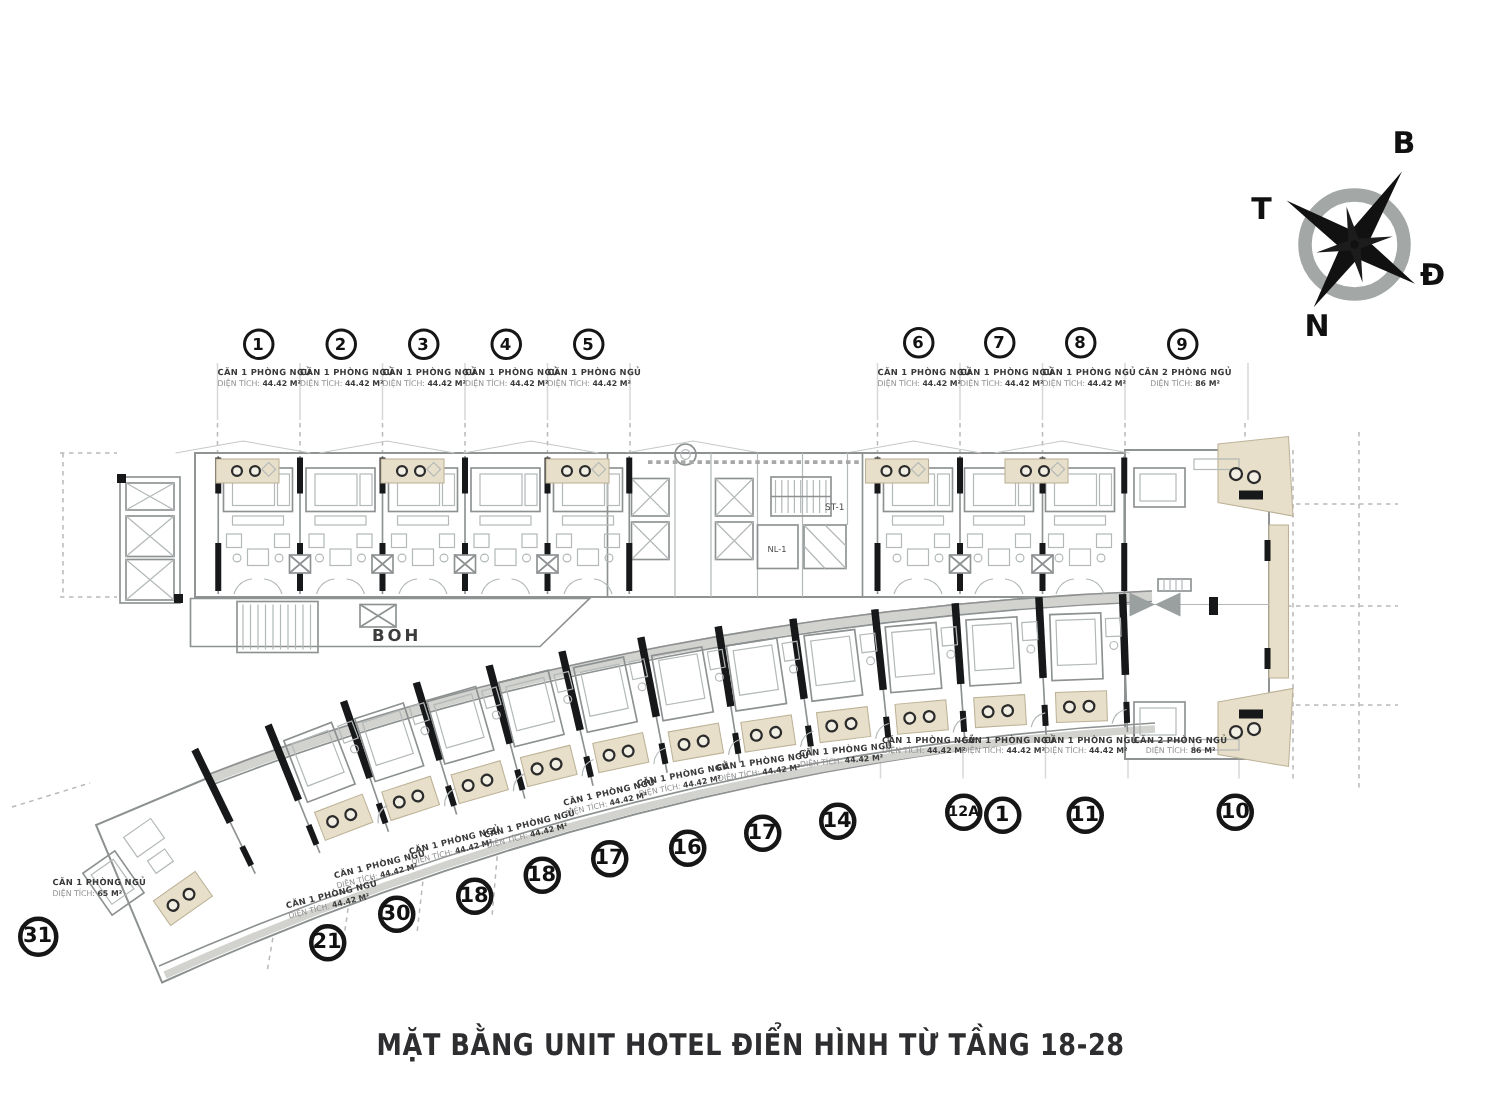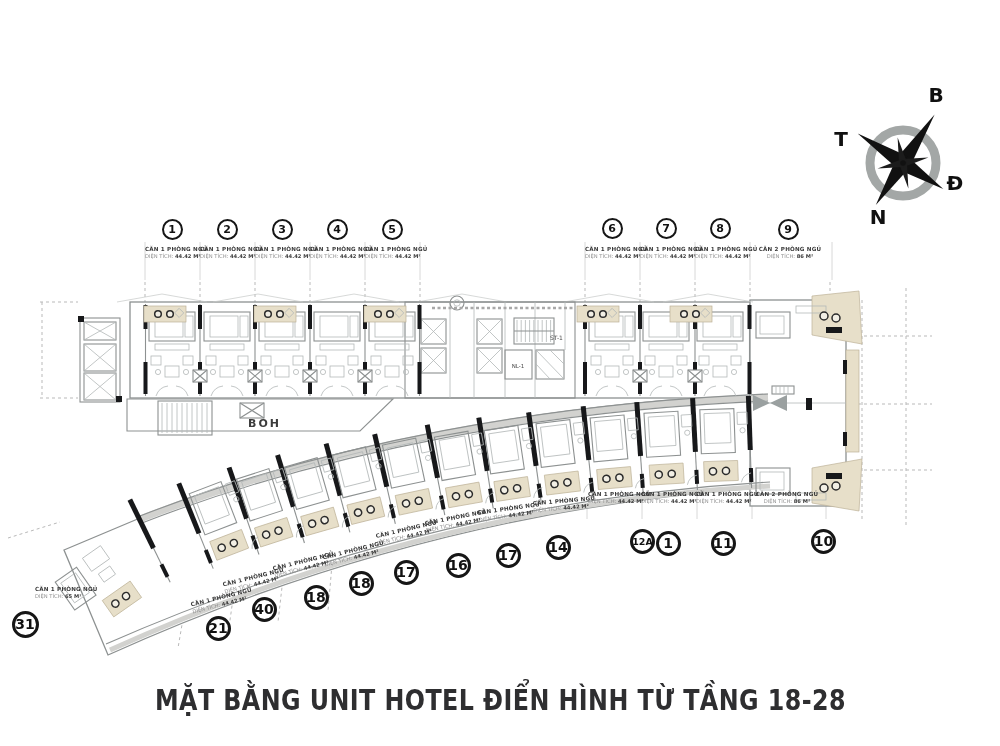--- a/index.html
+++ b/index.html
@@ -1,21 +1,21 @@
 <!DOCTYPE html>
 <html><head>
 <meta charset="utf-8">
 <style>
   html,body{margin:0;padding:0;background:#fff;}
   .stage{position:relative;width:1000px;height:746px;background:#fff;overflow:hidden;
          font-family:"DejaVu Sans","Liberation Sans",sans-serif;}
   .page-title{position:absolute;left:62px;top:116px;font-size:40px;font-weight:bold;
               color:#3b3b3d;white-space:nowrap;}
   .condense{display:inline-block;transform:scaleX(.78);transform-origin:0 50%;letter-spacing:1px;}
-  .footer-title{position:absolute;left:0;right:0;top:684px;text-align:center;font-size:28px;
+  .footer-title{position:absolute;left:0;right:0;top:684px;text-align:center;font-size:20px;
                 font-weight:bold;color:#2e2e30;}
   .condense-c{display:inline-block;transform:scaleX(.85);transform-origin:50% 50%;
               letter-spacing:.5px;white-space:nowrap;}
   svg.plan{position:absolute;left:0;top:0;z-index:1;}
   .f1{fill:none;stroke:#8d9191;stroke-width:1.1;}
   .f2{fill:none;stroke:#b3b8b8;stroke-width:.8;}
   .f3{fill:none;stroke:#c6c9c7;stroke-width:.7;}
   .wall{fill:#17181a;stroke:none;}
   .wfill{fill:#fff;}
   .beige{fill:#e7dfc9;stroke:#bdb298;stroke-width:.7;}
@@ -645,21 +645,21 @@
       <div class="circ big" style="left: 348.5px; top: 570.5px; width: 25px; height: 25px; font-size: 14px;">18</div>
       <div class="ulabel" style="left: 323px; top: 547px; width: 54px; transform: rotate(-14deg);">
         <div class="l1">CĂN 1 PHÒNG NGỦ</div>
         <div class="l2"><span>DIỆN TÍCH:</span> <span class="v">44.42 M²</span></div>
       </div>
       <div class="circ big" style="left: 303.5px; top: 584.5px; width: 25px; height: 25px; font-size: 14px;">18</div>
       <div class="ulabel" style="left: 273px; top: 558px; width: 54px; transform: rotate(-14deg);">
         <div class="l1">CĂN 1 PHÒNG NGỦ</div>
         <div class="l2"><span>DIỆN TÍCH:</span> <span class="v">44.42 M²</span></div>
       </div>
-      <div class="circ big" style="left: 251.5px; top: 596.5px; width: 25px; height: 25px; font-size: 14px;">40</div>
+      <div class="circ big" style="left: 251.5px; top: 596.5px; width: 25px; height: 25px; font-size: 14px;">30</div>
       <div class="ulabel" style="left: 223px; top: 574px; width: 54px; transform: rotate(-14deg);">
         <div class="l1">CĂN 1 PHÒNG NGỦ</div>
         <div class="l2"><span>DIỆN TÍCH:</span> <span class="v">44.42 M²</span></div>
       </div>
       <div class="circ big" style="left: 205.5px; top: 615.5px; width: 25px; height: 25px; font-size: 14px;">21</div>
       <div class="ulabel" style="left: 191px; top: 594px; width: 54px; transform: rotate(-14deg);">
         <div class="l1">CĂN 1 PHÒNG NGỦ</div>
         <div class="l2"><span>DIỆN TÍCH:</span> <span class="v">44.42 M²</span></div>
       </div>
       <div class="circ big" style="left: 11.5px; top: 610.5px; width: 27px; height: 27px; font-size: 14px;">31</div>

